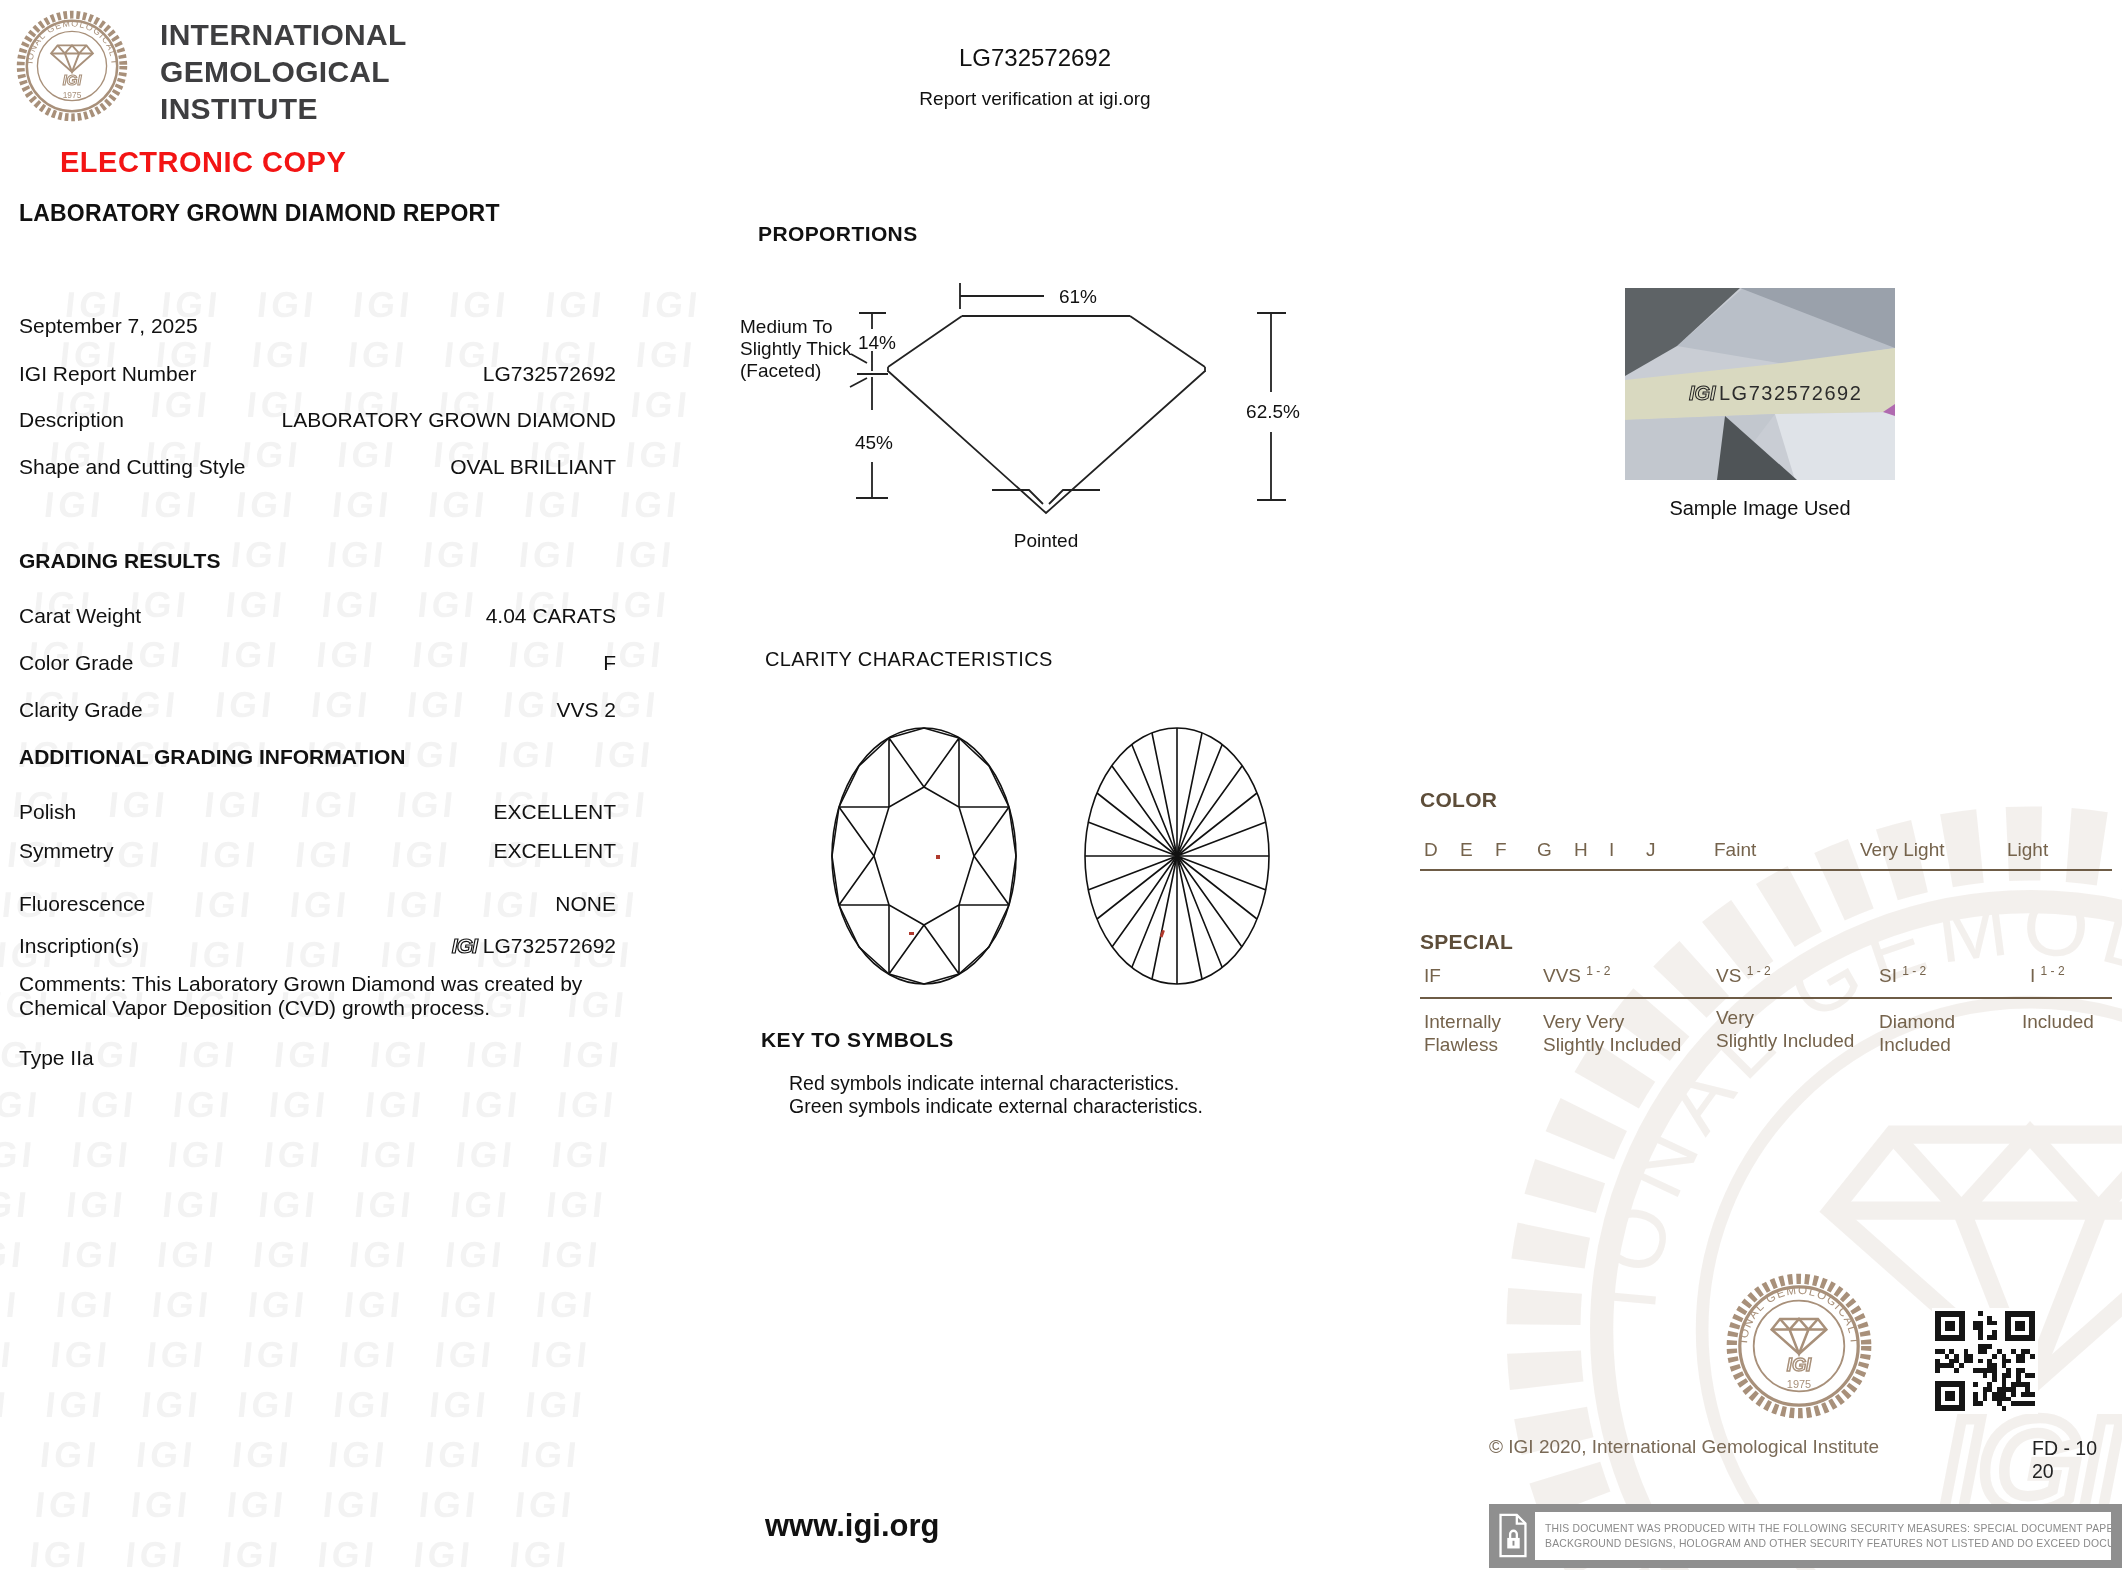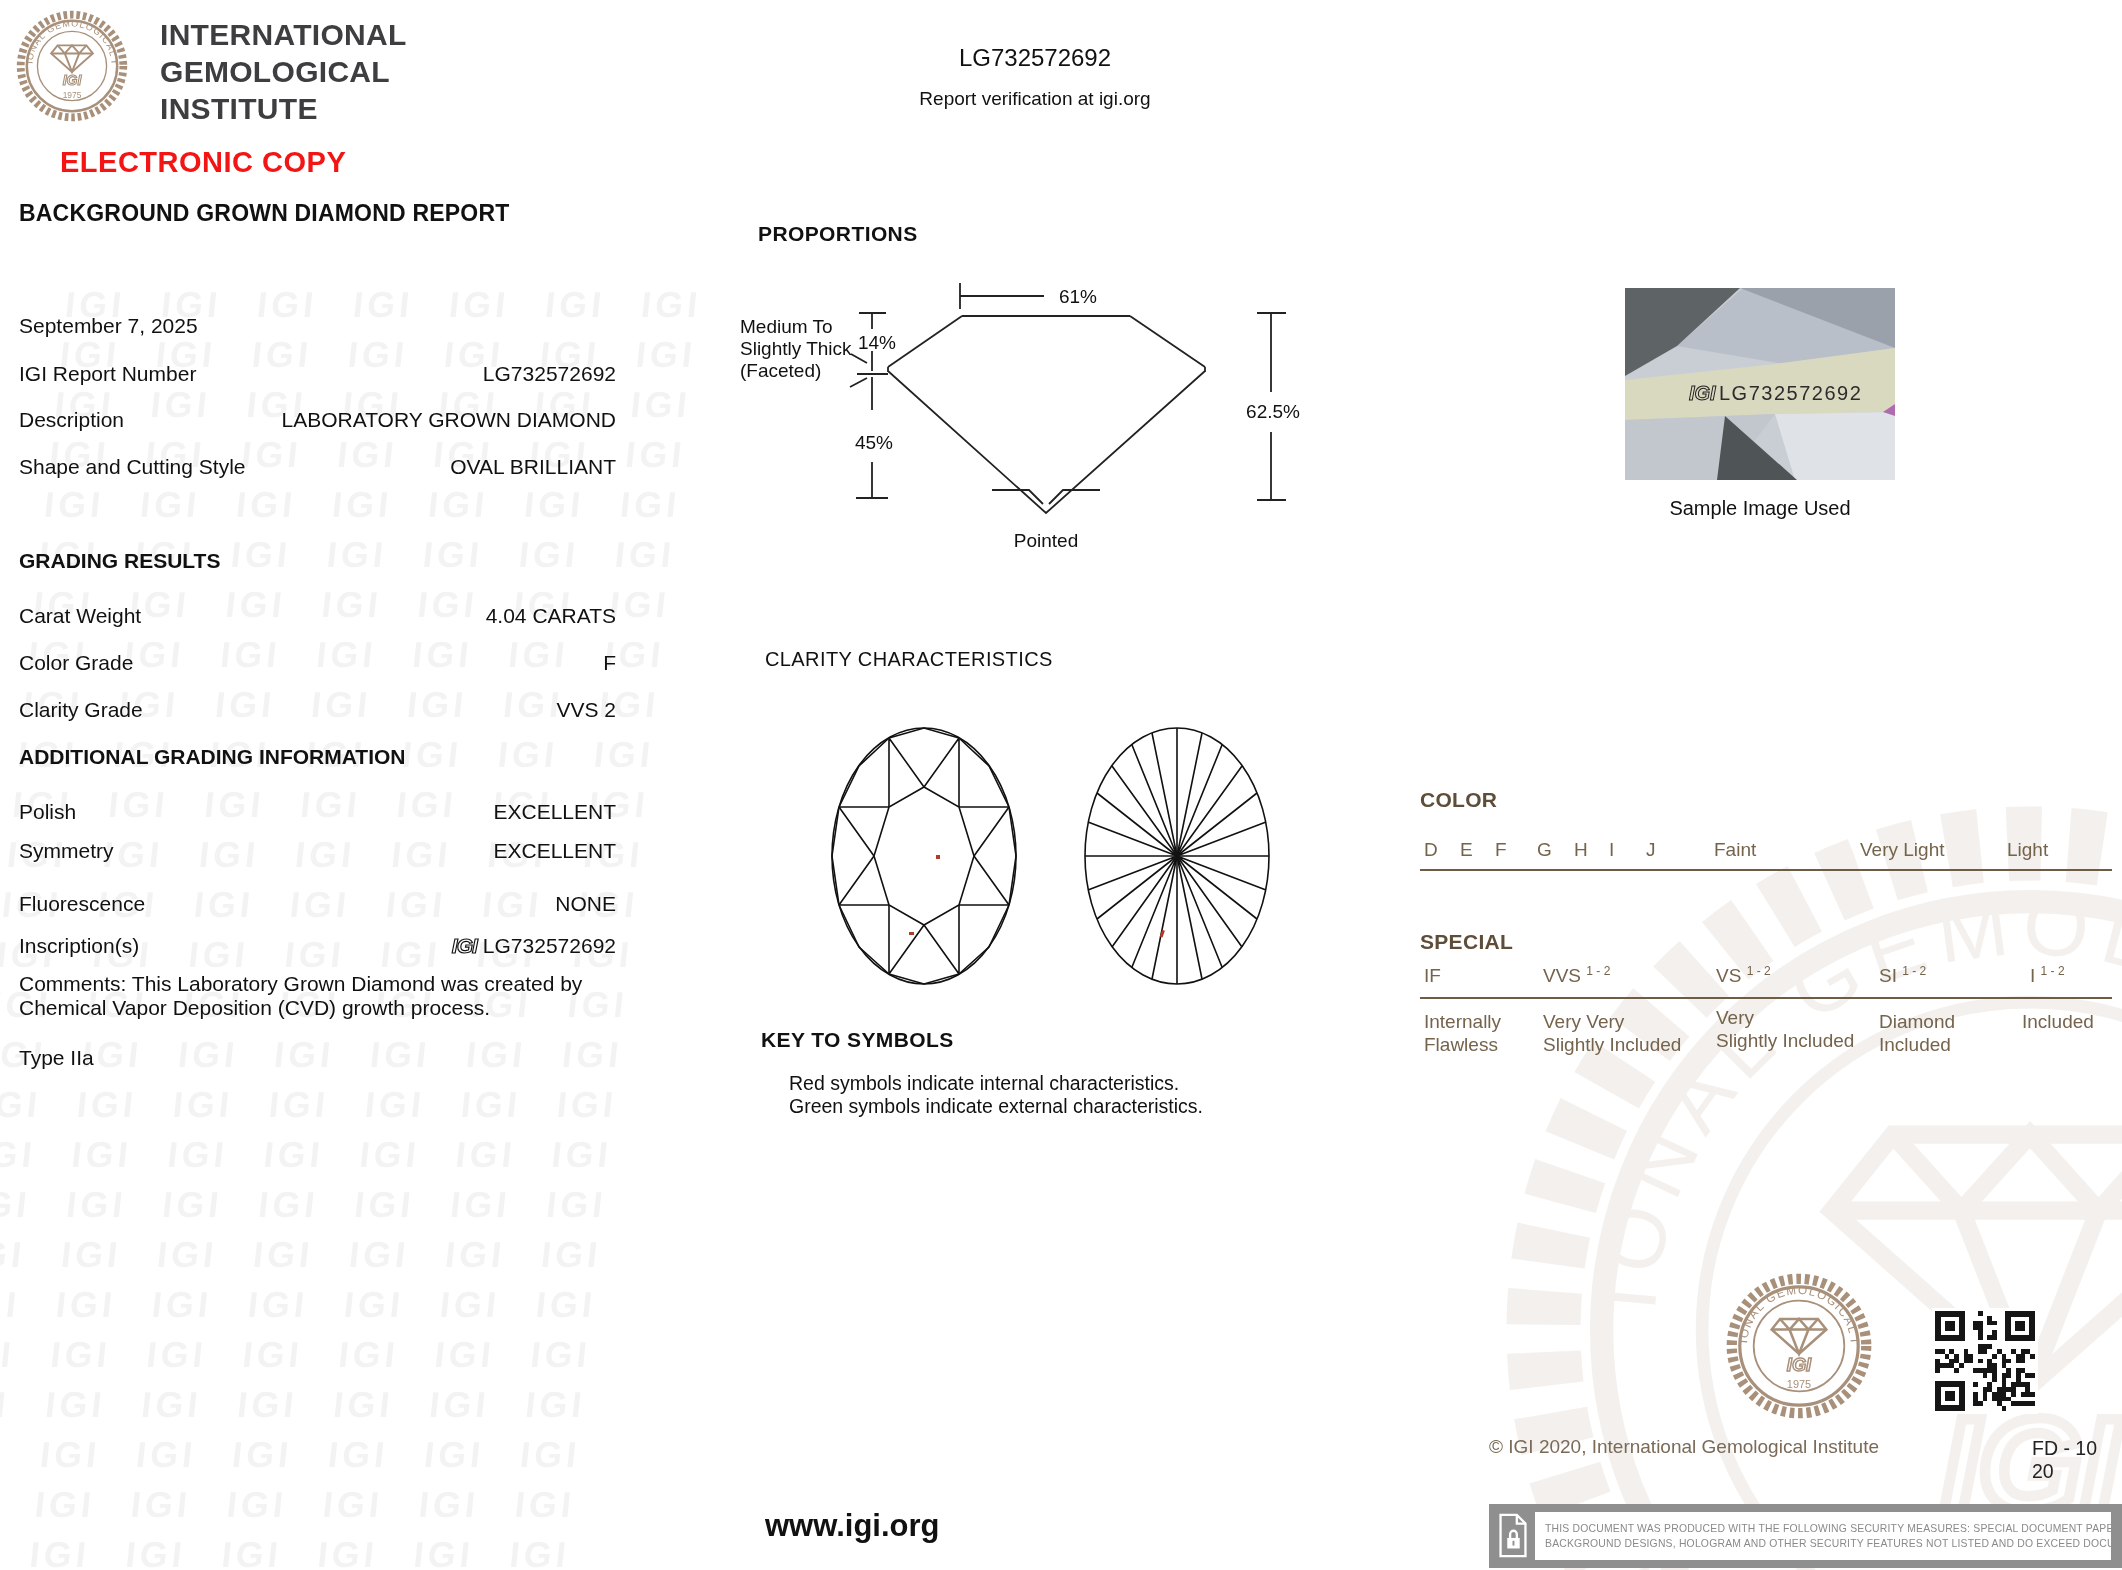--- a/index.html
+++ b/index.html
@@ -87,21 +87,21 @@
   </svg>
   <div class="org">
     <div>INTERNATIONAL</div>
     <div>GEMOLOGICAL</div>
     <div>INSTITUTE</div>
   </div>
   <div class="ecopy">ELECTRONIC COPY</div>
   <div class="cnum">LG732572692</div>
   <div class="cver">Report verification at igi.org</div>
 
-  <div class="doc-title">BACKGROUND GROWN DIAMOND REPORT</div>
+  <div class="doc-title">LABORATORY GROWN DIAMOND REPORT</div>
 
   <div class="row" style="top:314px">
     <span>September 7, 2025</span>
   </div>
 
   <div class="row" style="top:362px">
     <span>IGI Report Number</span>
     <span class="v">LG732572692</span>
   </div>
   <div class="row" style="top:408px">

